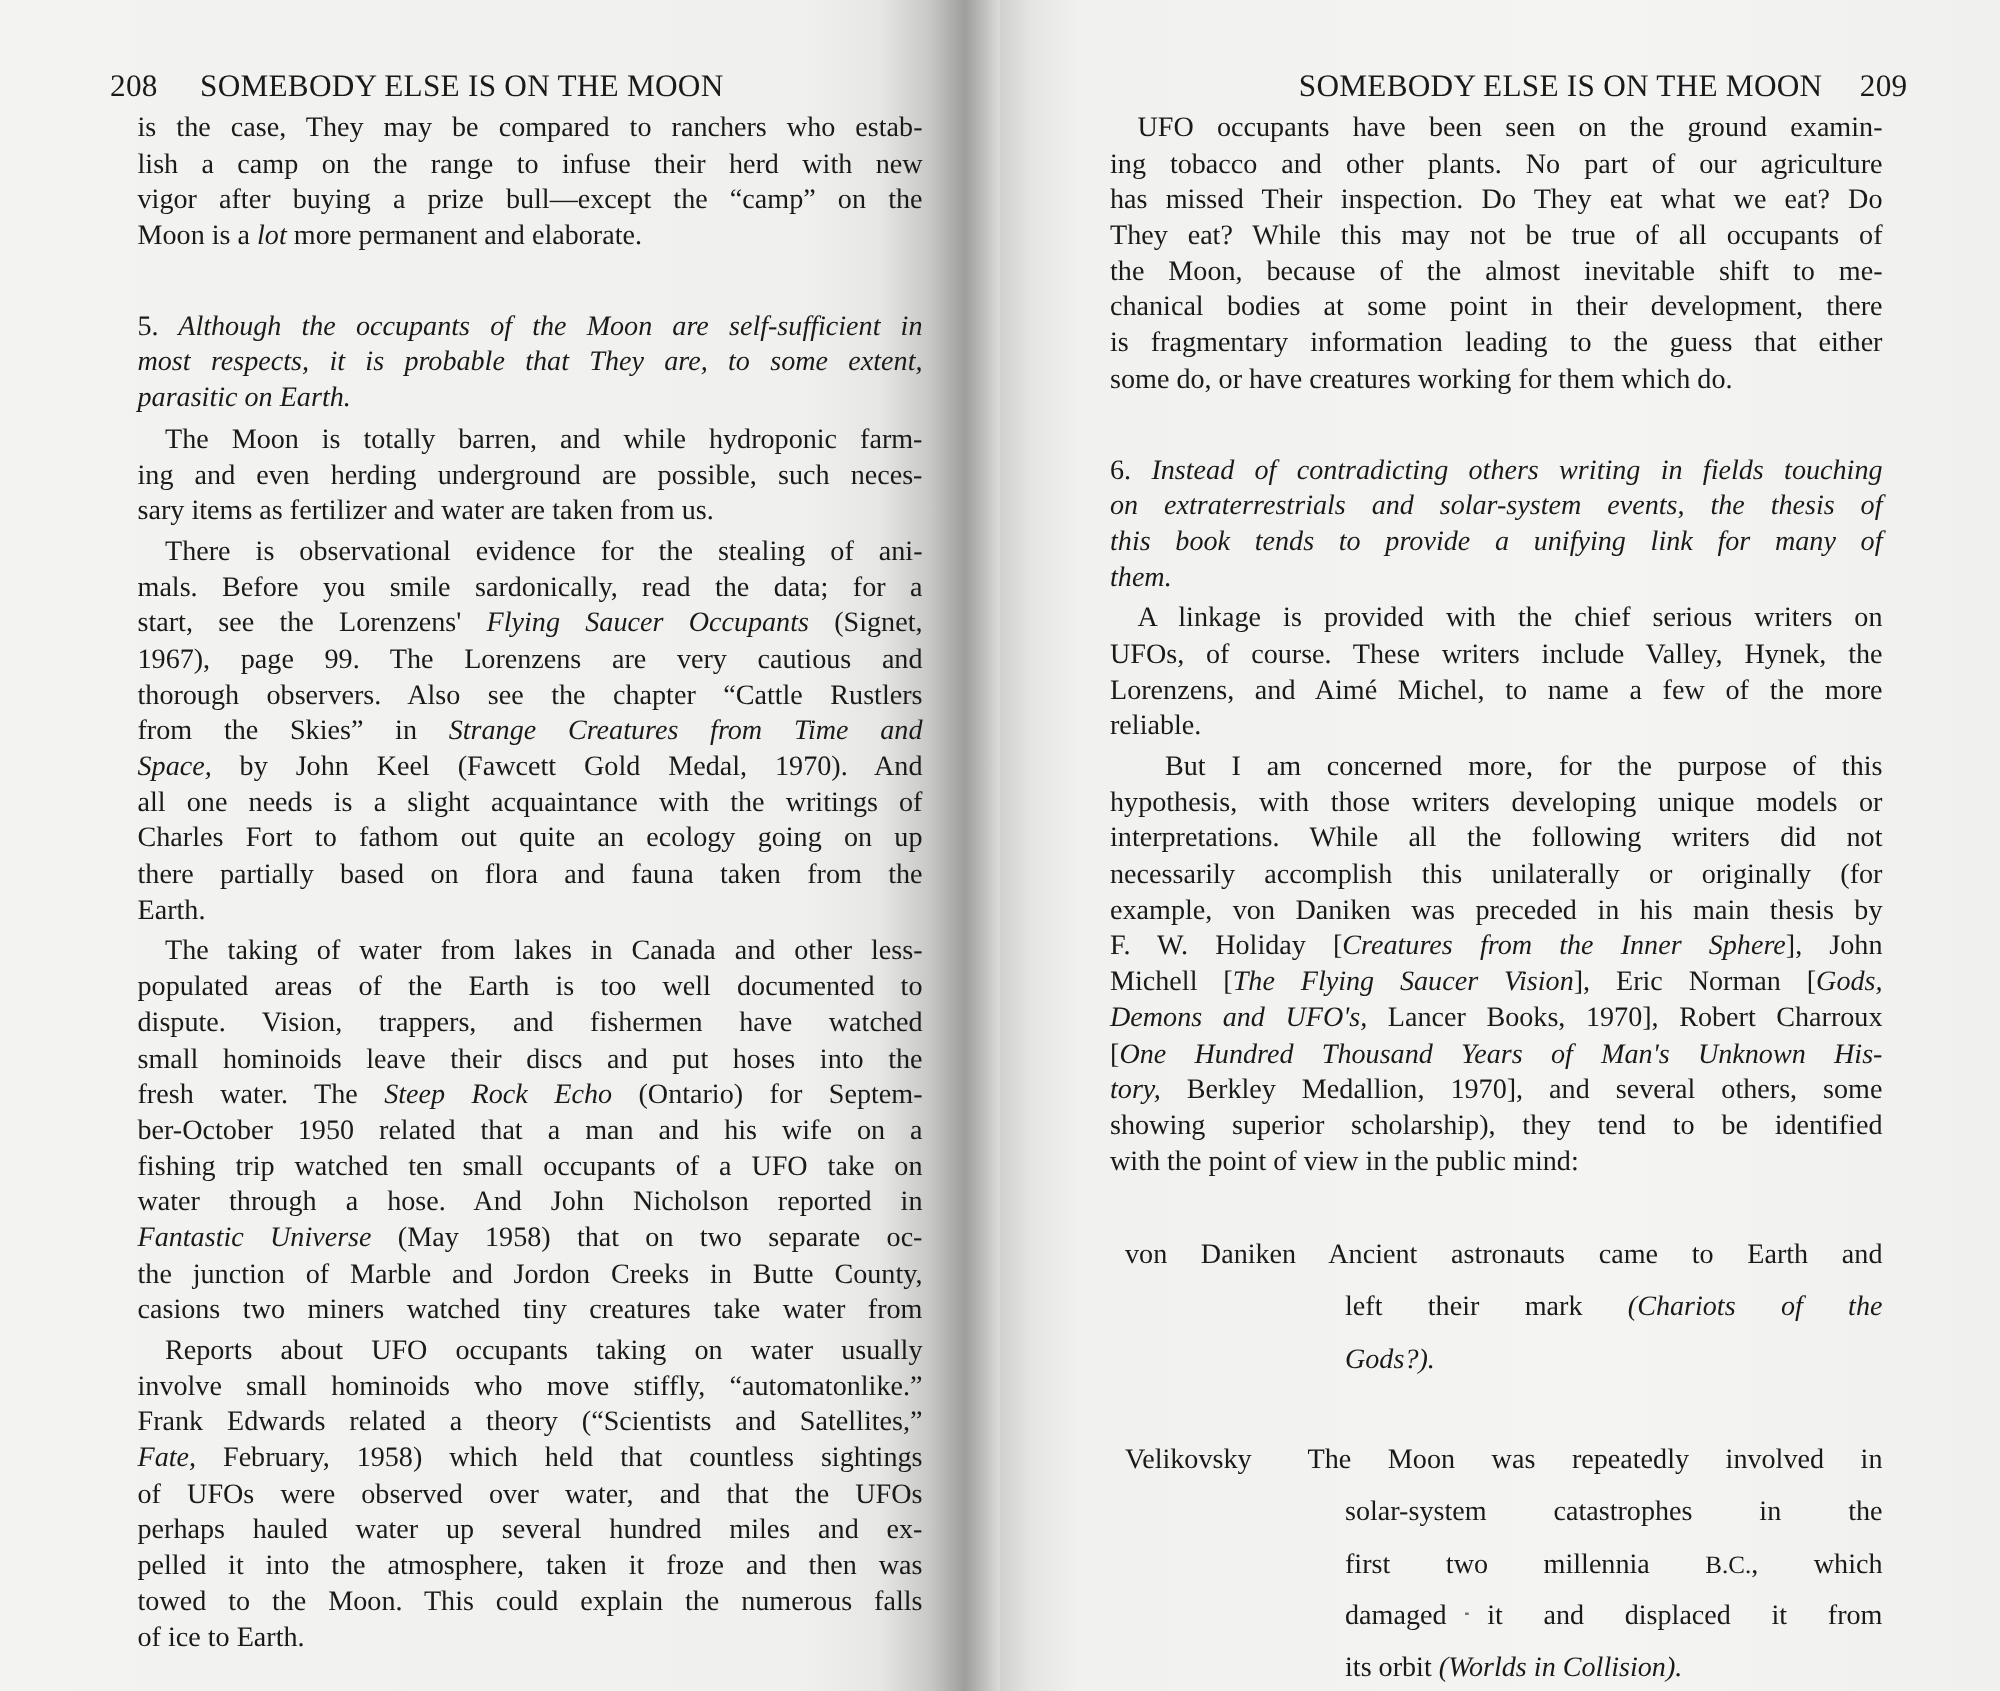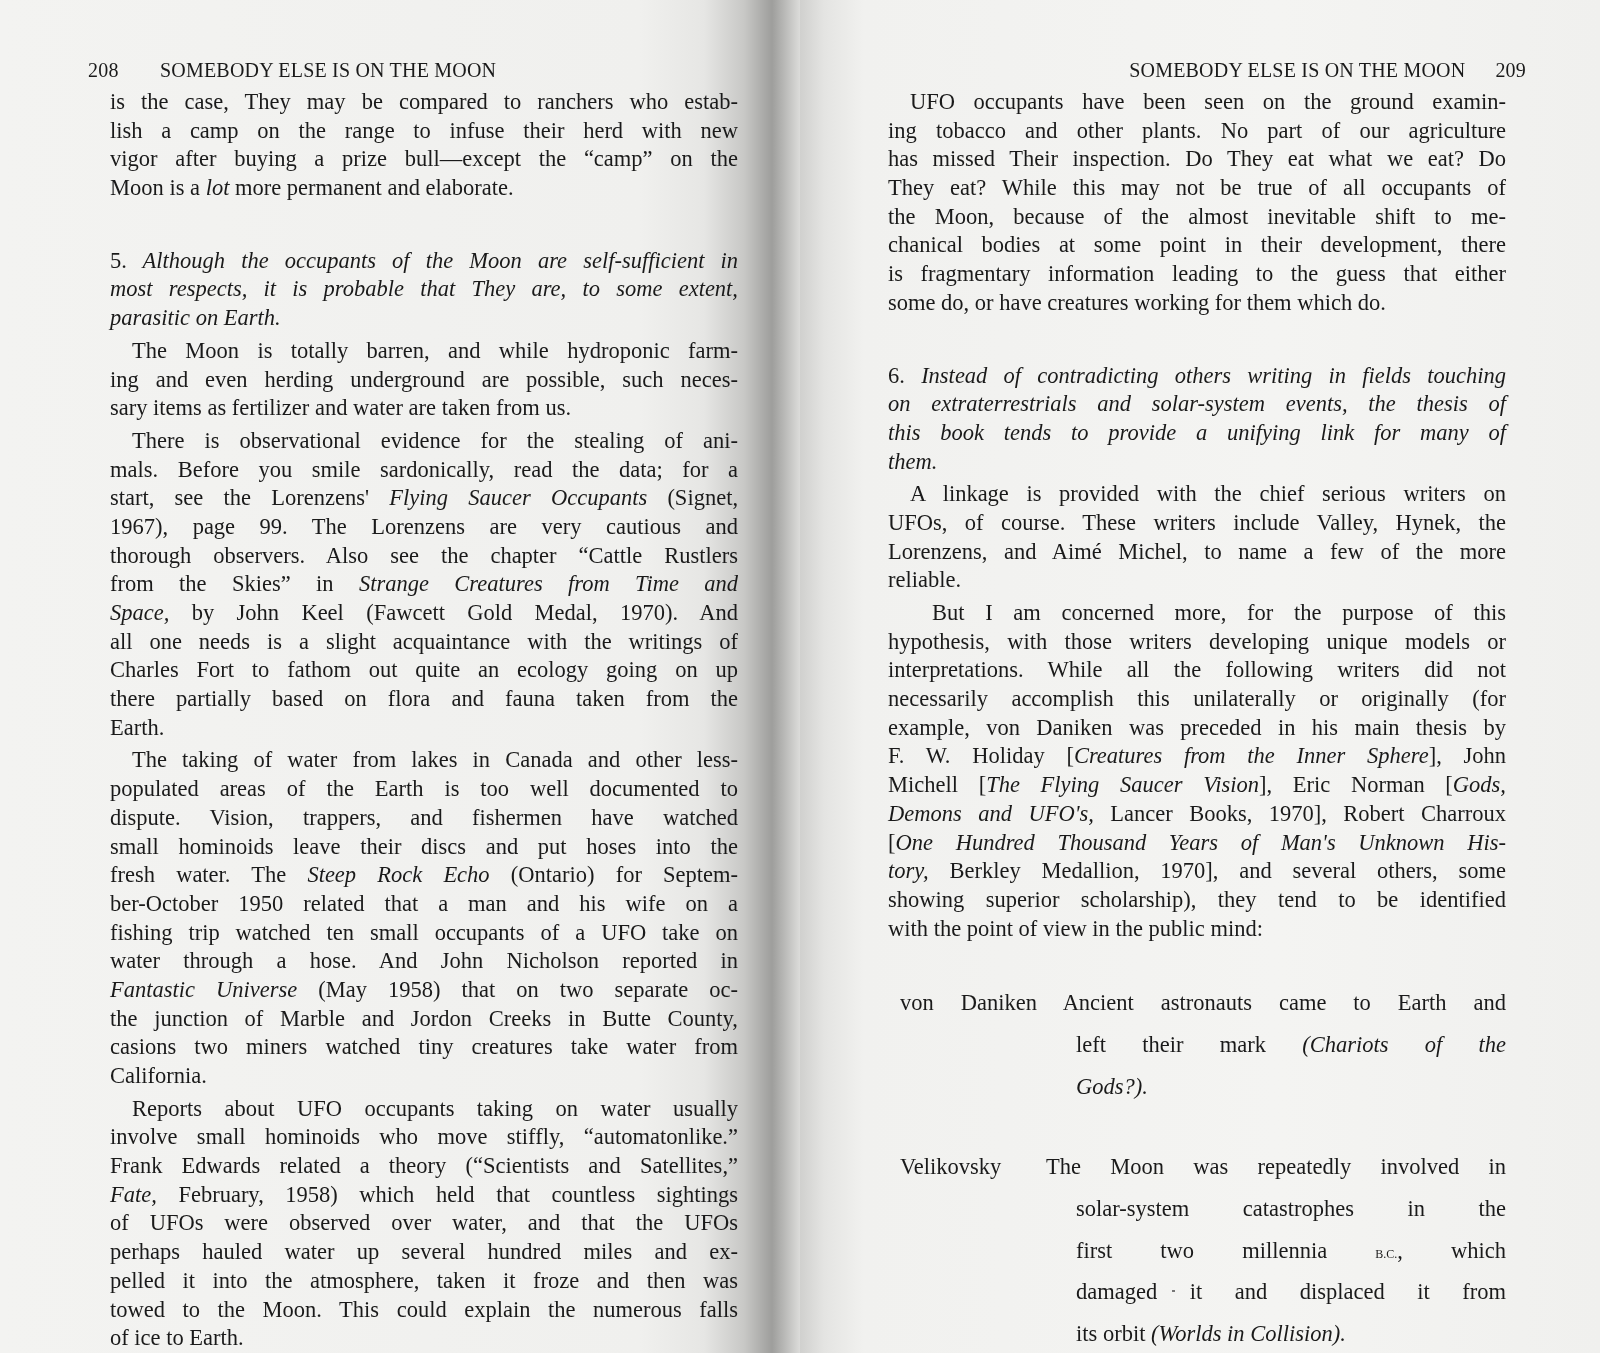--- a/index.html
+++ b/index.html
@@ -21,21 +21,21 @@
     background: linear-gradient(to right, #d0d0ce 0%, #e4e4e2 3%, #f1f1ef 8%, #f4f4f2 60%, #f0f0ee 100%);
   }
   .top-strip {
     position: absolute; left: 0; top: 0; width: 1600px; height: 8px;
     background: #ffffff;
   }
   .content { position: absolute; }
   .left-content { left: 110px; top: 54px; width: 628px; }
   .right-content { left: 88px; top: 54px; width: 618px; }
   .running-head {
-    font-size: 20px; letter-spacing: 0.2px; height: 32px; line-height: 32px;
+    font-size: 25px; letter-spacing: 0.2px; height: 32px; line-height: 32px;
     white-space: nowrap; margin-left: -22px;
   }
   .right-content .running-head { margin-left: 0; display: flex; justify-content: flex-end; }
   .running-head .folio { display: inline-block; }
   .left-content .running-head .folio { width: 52px; }
   .right-content .running-head .folio { margin-left: 30px; margin-right: -20px; }
   .line {
     font-size: 22.5px; line-height: 28.7px; height: 28.7px;
     text-align: justify; text-align-last: justify;
     white-space: nowrap; overflow: visible;
@@ -106,21 +106,20 @@
         <span class="line">populated areas of the Earth is too well documented to</span>
         <span class="line">dispute. Vision, trappers, and fishermen have watched</span>
         <span class="line">small hominoids leave their discs and put hoses into the</span>
         <span class="line"><span>fresh water. The </span><span class="it">Steep Rock Echo</span><span> (Ontario) for Septem-</span></span>
         <span class="line">ber-October 1950 related that a man and his wife on a</span>
         <span class="line">fishing trip watched ten small occupants of a UFO take on</span>
         <span class="line">water through a hose. And John Nicholson reported in</span>
         <span class="line"><span class="it">Fantastic Universe</span><span> (May 1958) that on two separate oc-</span></span>
         <span class="line">the junction of Marble and Jordon Creeks in Butte County,</span>
         <span class="line">casions two miners watched tiny creatures take water from</span>
-        <span class="line last">California.</span>
       </div>
 
       <div style="margin-top:4px">
         <span class="line indent">Reports about UFO occupants taking on water usually</span>
         <span class="line">involve small hominoids who move stiffly, “automatonlike.”</span>
         <span class="line">Frank Edwards related a theory (“Scientists and Satellites,”</span>
         <span class="line"><span class="it">Fate,</span><span> February, 1958) which held that countless sightings</span></span>
         <span class="line">of UFOs were observed over water, and that the UFOs</span>
         <span class="line">perhaps hauled water up several hundred miles and ex-</span>
         <span class="line">pelled it into the atmosphere, taken it froze and then was</span>
@@ -190,21 +189,21 @@
         </div>
 
         <div style="height:52px"></div>
 
         <div class="def-block">
           <div class="def-line" style="padding-left:12px; display:flex;align-items:flex-end;">
             <span style="width:146px; display:inline-block">Velikovsky</span>
             <span style="flex:1; text-align:justify; text-align-last:justify;">The Moon was repeatedly involved in</span>
           </div>
           <div class="def-line cont">solar-system catastrophes in the</div>
-          <div class="def-line cont"><span>first two millennia </span><span class="sc" style="font-size:12px">B.C.</span><span>, which</span></div>
+          <div class="def-line cont"><span>first two millennia </span><span class="sc" style="font-size:20px">B.C.</span><span>, which</span></div>
           <div class="def-line cont">damaged it and displaced it from</div>
           <div class="def-line cont last"><span>its orbit </span><span class="it">(Worlds in Collision).</span></div>
         </div>
 
         <div style="height:52px"></div>
 
         <div class="def-block">
           <div class="def-line" style="padding-left:12px; display:flex;">
             <span style="width:146px; display:inline-block">Vallee</span>
             <span style="flex:1; text-align:justify; text-align-last:justify;">Elves, pixies, leprechauns, brownies,</span>

